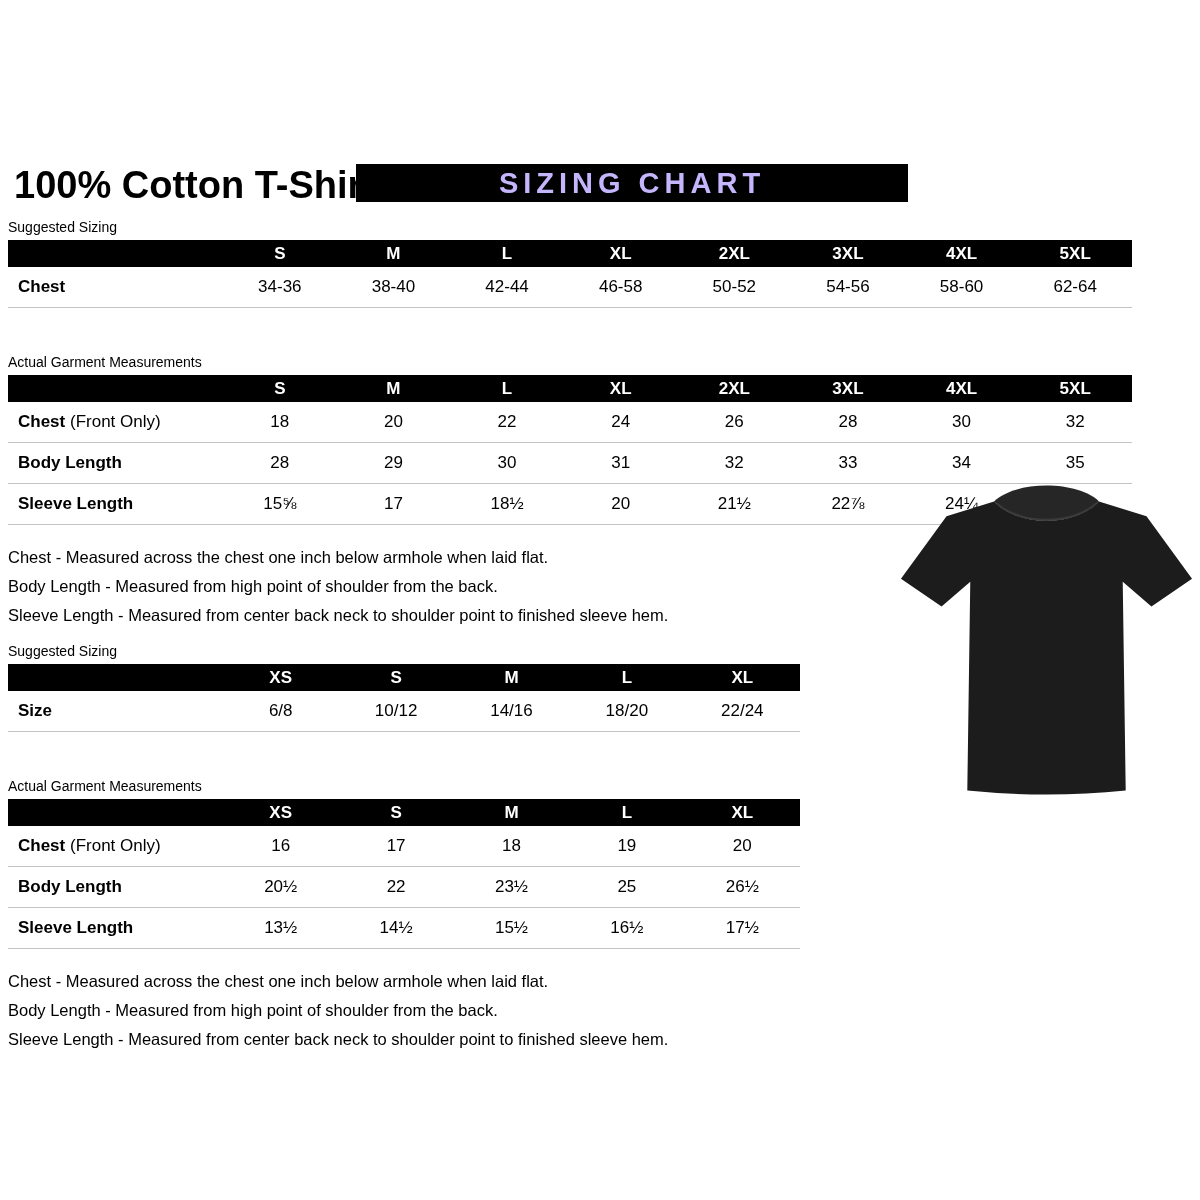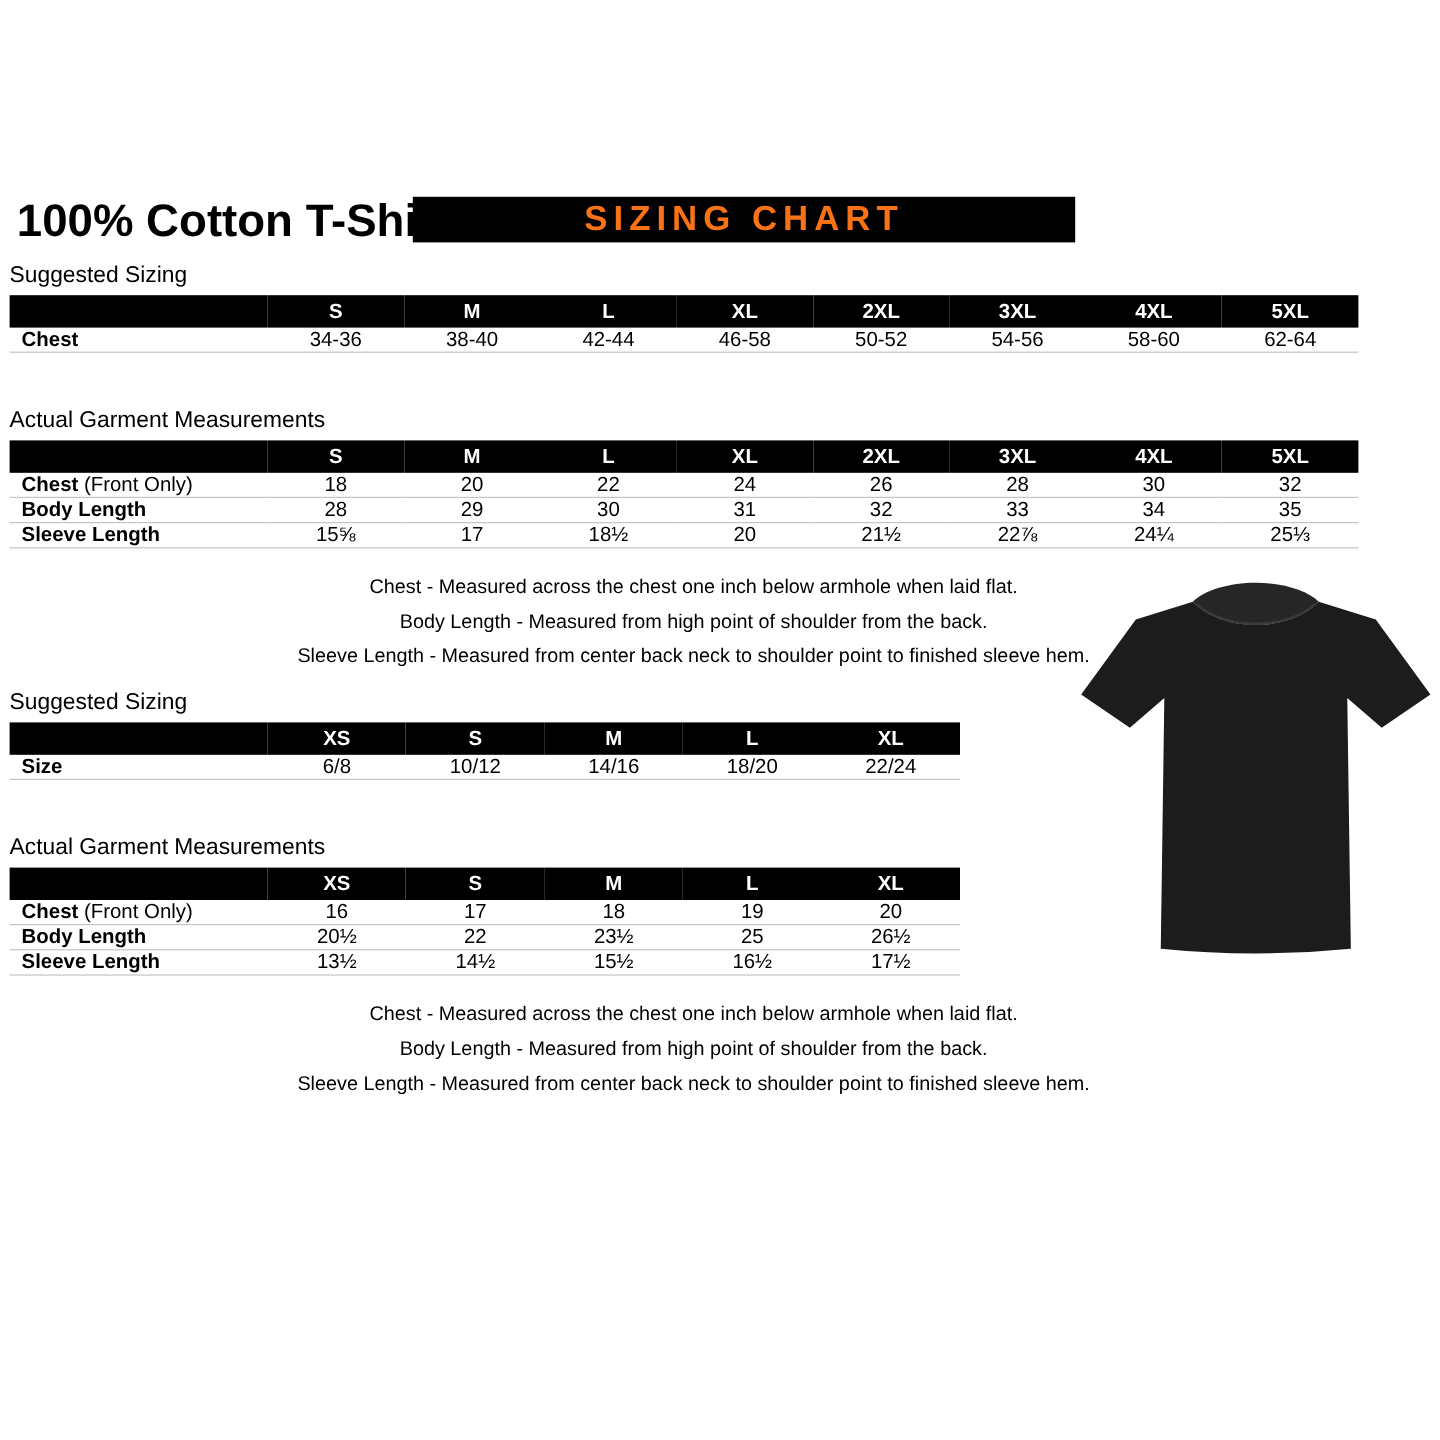--- a/index.html
+++ b/index.html
@@ -4,40 +4,40 @@
 <style>
   html,body{margin:0;padding:0;}
   body{
     width:1200px;height:1200px;background:#ffffff;color:#000;
     font-family:"Liberation Sans", sans-serif;position:relative;overflow:hidden;
   }
   .wrapper{position:absolute;top:164px;left:8px;width:1140px;}
   .title-row{position:relative;height:42px;}
   .main-title{position:absolute;left:6px;top:0;font-size:38px;font-weight:bold;margin:0;white-space:nowrap;}
   .banner{
-    position:absolute;left:336px;top:0;width:552px;height:38px;background:#000;
-    color:#f97316;font-size:29px;font-weight:bold;letter-spacing:5px;
+    position:absolute;left:348px;top:0;width:552px;height:38px;background:#000;
+    color:#c4b5fd;font-size:29px;font-weight:bold;letter-spacing:5px;
     display:flex;align-items:center;justify-content:center;
   }
-  .section-label{font-size:19px;margin-top:13px;}
+  .section-label{font-size:14px;margin-top:13px;}
   .gap{margin-top:46px;}
   .size-table{border-collapse:collapse;table-layout:fixed;margin-top:5px;}
   .size-table.adult{width:1124px;}
   .size-table.youth{width:792px;}
   .size-table thead th{
     background:#000;color:#fff;font-weight:bold;font-size:17px;height:27px;
     text-align:center;padding:0;
   }
   .size-table td{
-    font-size:17px;text-align:center;height:20px;padding:0;
+    font-size:17px;text-align:center;height:40px;padding:0;
     border-bottom:1px solid #c4c4c4;
   }
   .size-table td.row-label{text-align:left;font-weight:bold;padding-left:10px;}
   .size-table td.row-label .suffix{font-weight:normal;}
-  .notes{margin-top:18px;text-align:center;}
+  .notes{margin-top:18px;}
   .note-line{font-size:16.5px;line-height:29px;margin:0;}
   .youth-title{font-size:27px;font-weight:bold;margin:18px 0 0 0;}
   .shirt-wrap{position:absolute;left:898px;top:478px;width:297px;height:335px;}
 </style>
 </head>
 <body>
 
 <div class="wrapper">
 
   <div class="title-row">

